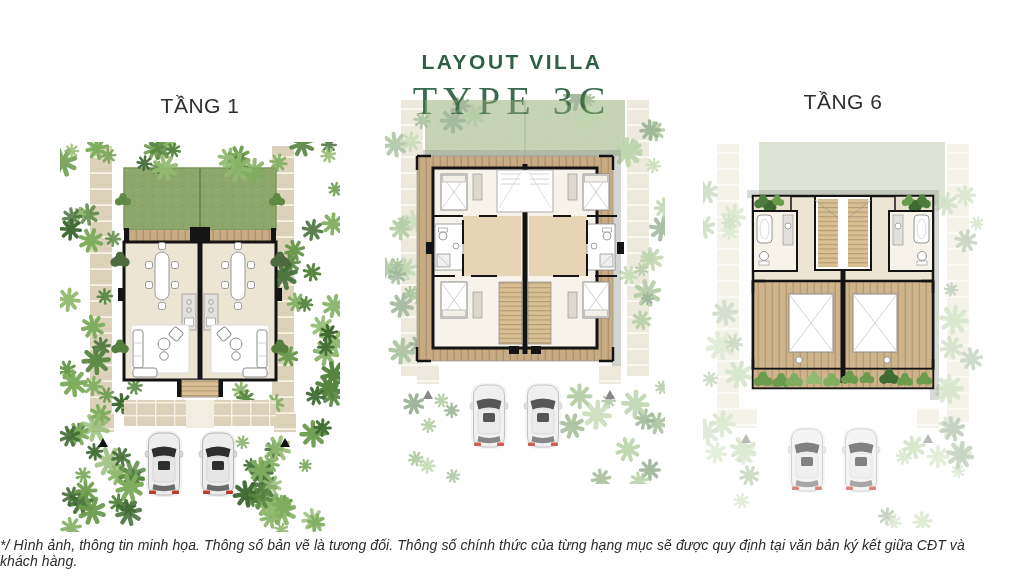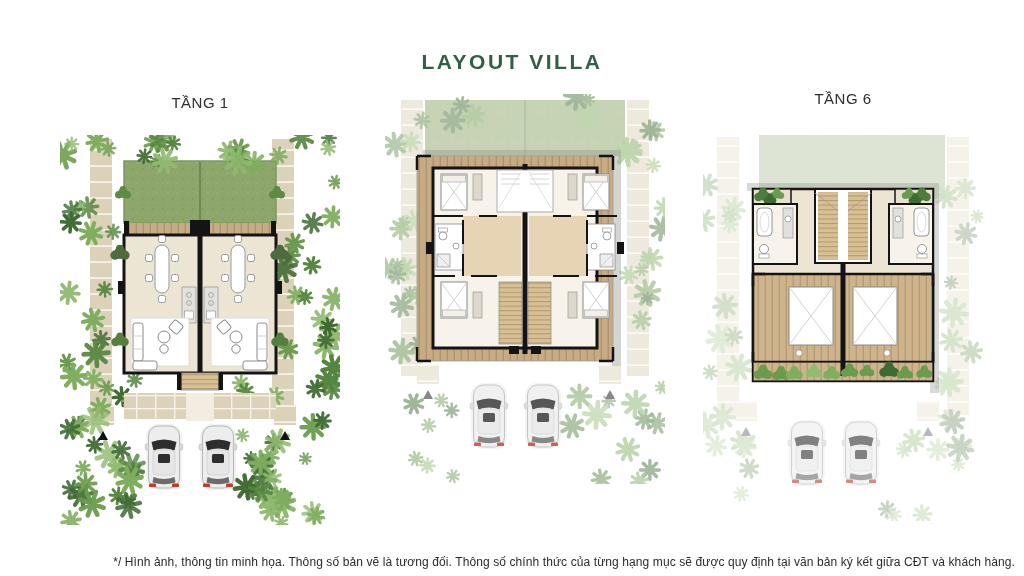--- a/index.html
+++ b/index.html
@@ -11,34 +11,35 @@
   .title{
     color:#2F5F44;font-size:21px;font-weight:700;letter-spacing:2.5px;margin-top:36px;
   }
   .subtitle{
     color:#3A6B50;font-family:"Liberation Serif",serif;font-weight:400;
     font-size:40px;letter-spacing:6px;margin-top:3px;
   }
   .floor-col{position:absolute;top:94px;width:280px;}
   #col1{left:60px;} #col2{left:385px;} #col3{left:703px;top:90px;}
   .floor-label{
-    text-align:center;font-size:15px;color:#2e2e2e;letter-spacing:.5px;
+    text-align:center;font-size:21px;color:#2e2e2e;letter-spacing:.5px;
     margin-bottom:24px;
   }
   svg.plan{width:280px;height:390px;display:block;overflow:hidden;}
   .footer{
-    position:absolute;right:9px;bottom:7px;font-size:12px;
+    position:absolute;right:27px;bottom:7px;font-size:14px;font-style:italic;
     color:#2b2b2b;letter-spacing:.1px;
   }
 </style>
 </head>
 <body>
 
 <div class="header">
   <div class="title">LAYOUT VILLA</div>
+  <div class="subtitle">TYPE 3C</div>
 </div>
 
 <div class="floor-col" id="col1">
   <div class="floor-label">TẦNG 1</div>
   <svg class="plan" viewBox="0 0 280 390">
     <defs>
       <g id="palm">
         <path d="M-8 0H8M0 -8V8M-5.7 -5.7L5.7 5.7M-5.7 5.7L5.7 -5.7" fill="none" stroke-linecap="round" stroke-width="3"></path>
         <circle r="2.4" stroke="none"></circle>
       </g>

